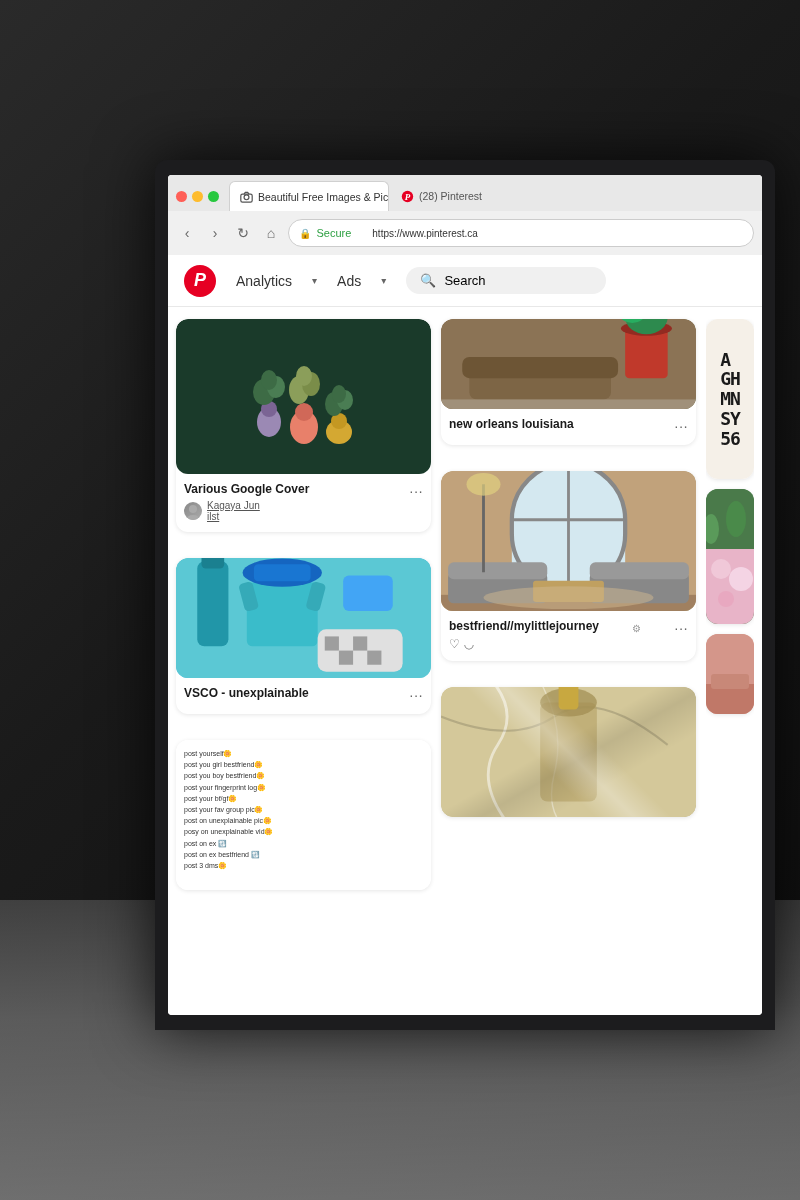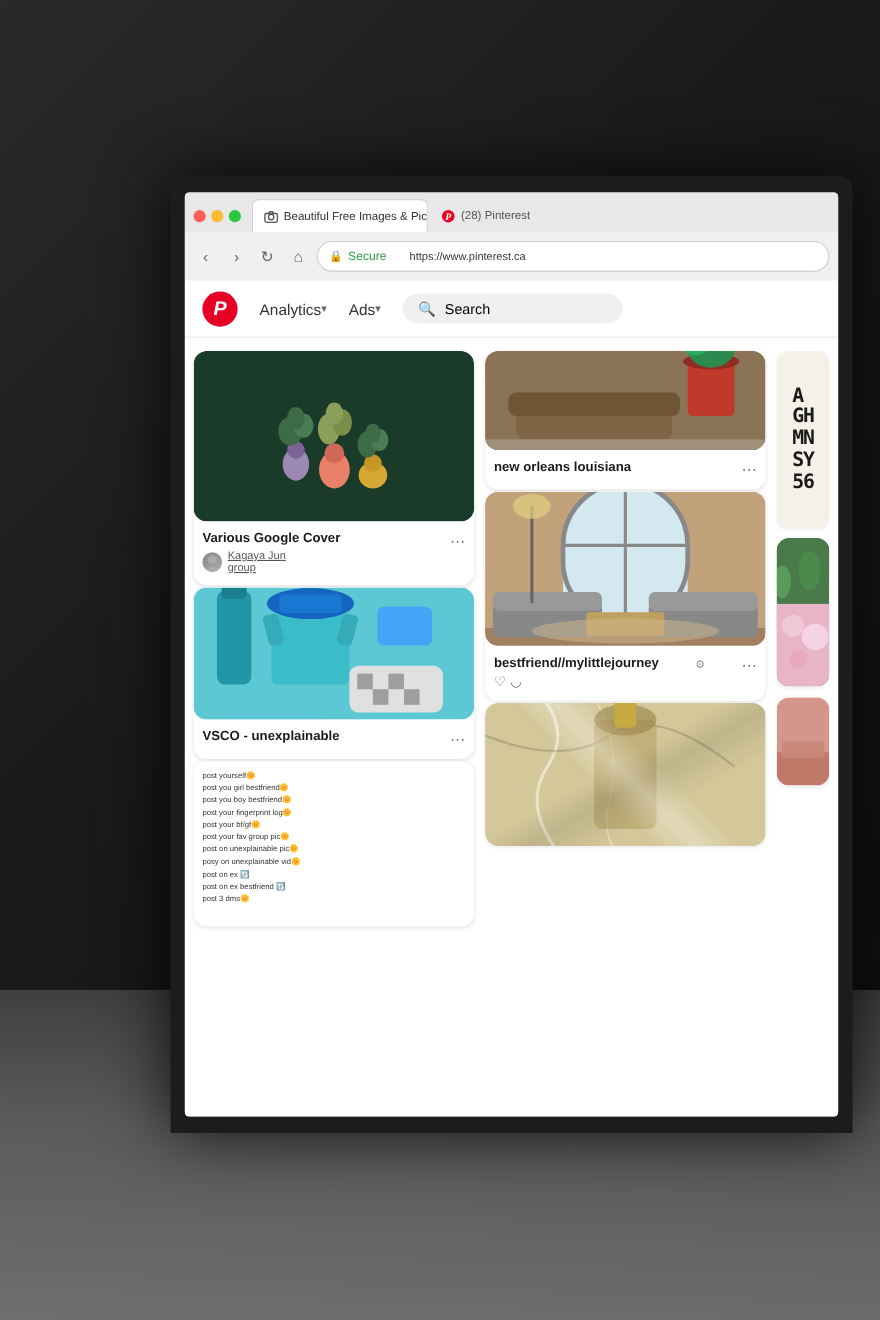--- a/index.html
+++ b/index.html
@@ -196,21 +196,21 @@
       justify-content: center;
       color: white;
       font-weight: bold;
       font-size: 18px;
       font-style: italic;
     }
 
     .nav-link {
       display: flex;
       align-items: center;
-      gap: 0;
+      gap: 20px;
       font-size: 14px;
       color: #333;
       font-weight: 500;
       cursor: pointer;
     }
 
     .chevron {
       font-size: 10px;
       color: #666;
     }
@@ -246,21 +246,21 @@
 
     .masonry-grid {
       display: flex;
       gap: 10px;
     }
 
     .masonry-col {
       flex: 1;
       display: flex;
       flex-direction: column;
-      gap: 2px;
+      gap: 26px;
     }
 
     .pin-card {
       background: #fff;
       border-radius: 12px;
       overflow: hidden;
       box-shadow: 0 1px 4px rgba(0,0,0,0.1);
     }
 
     .pin-image {
@@ -551,21 +551,21 @@
                 </div>
                 <div class="pin-user">
                   <div class="user-avatar">
                     <svg width="18" height="18" viewBox="0 0 18 18">
                         <circle cx="9" cy="7" r="4" fill="#aaa"></circle>
                         <ellipse cx="9" cy="18" rx="7" ry="5" fill="#aaa"></ellipse>
                       </svg>
                   </div>
                   <div>
                     <div class="user-name">Kagaya Jun</div>
-                    <div class="user-name">group</div>
+                    <div class="user-name">ilst</div>
                   </div>
                 </div>
               </div>
             </div>
 
             <div class="pin-card">
               <div class="pin-image">
                 <div class="pin-vsco">
                   <svg width="100%" height="100%" viewBox="0 0 180 120" preserveAspectRatio="xMidYMid slice">
                     <rect width="180" height="120" fill="#5bc8d4"></rect>

